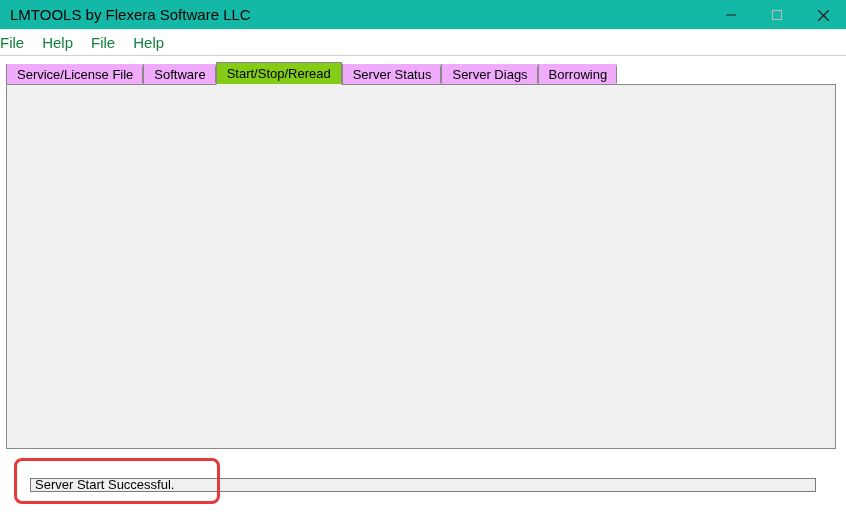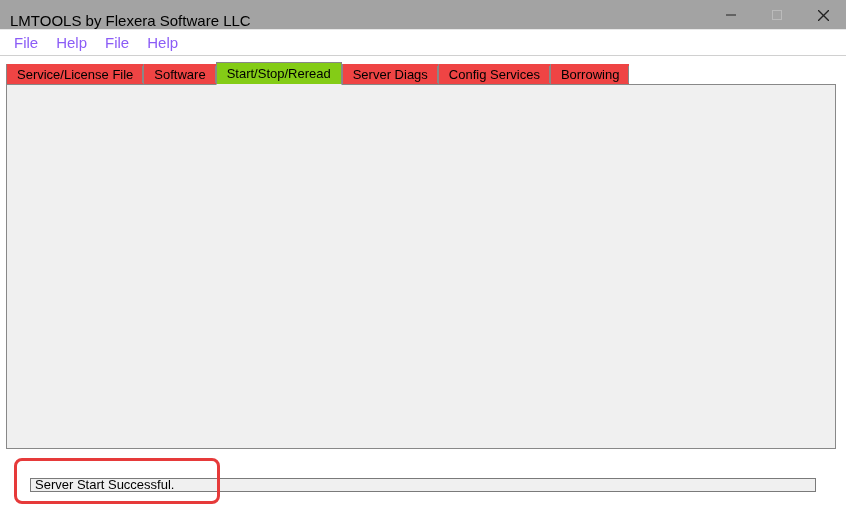--- a/index.html
+++ b/index.html
@@ -12,24 +12,24 @@
       font-size: 13px;
       background: #ffffff;
       width: 846px;
       height: 520px;
       overflow: hidden;
       position: relative;
     }
     .titlebar {
       height: 30px;
       display: flex;
-      align-items: flex-end;
+      align-items: center;
       justify-content: space-between;
       padding-left: 10px;
-      background: #a3a3a3;
+      background: #14b8a6;
       border-bottom: 1px solid #e8e8e8;
     }
     .title-text {
       font-size: 15px;
       color: #000;
     }
     .window-controls {
       display: flex;
       height: 100%;
     }
@@ -50,23 +50,22 @@
     }
     .win-btn svg {
       stroke: currentColor;
       fill: none;
     }
     .menubar {
       height: 26px;
       display: flex;
       align-items: center;
       gap: 18px;
-      padding-left: 14px;
       font-size: 15px;
-      color: #8b5cf6;
+      color: #15803d;
       border-bottom: 1px solid #d0d0d0;
     }
     .menubar span {
       cursor: pointer;
     }
     .tabbar {
       display: flex;
       align-items: flex-end;
       height: 28px;
       padding-left: 6px;
@@ -76,21 +75,21 @@
       border-bottom: none;
     }
     .tab {
       padding: 3px 10px 3px 10px;
       border-left: 1px solid #888;
       border-right: none;
       cursor: pointer;
       white-space: nowrap;
       position: relative;
       top: 1px;
-      background: #ef4444;
+      background: #f0abfc;
     }
     .tab:first-child {
       border-left: 1px solid #888;
     }
     .tab.sep-after::after {
       content: "";
       position: absolute;
       right: 0;
       top: 2px;
       bottom: 2px;
@@ -173,22 +172,22 @@
   <span>File</span>
   <span>Help</span>
   <span>File</span>
   <span>Help</span>
 </div>
 
 <div class="tabbar">
   <div class="tab sep-after">Service/License File</div>
   <div class="tab sep-after">Software</div>
   <div class="tab active">Start/Stop/Reread</div>
+  <div class="tab sep-after">Server Status</div>
   <div class="tab sep-after">Server Diags</div>
-  <div class="tab sep-after">Config Services</div>
   <div class="tab sep-after">Borrowing</div>
 </div>
 
 <div class="content-panel"></div>
 
 <div class="status-row">
   <input class="status-field" type="text" readonly="" value="Server Start Successful." style="">
 </div>
 
 <div class="highlight-box"></div>

